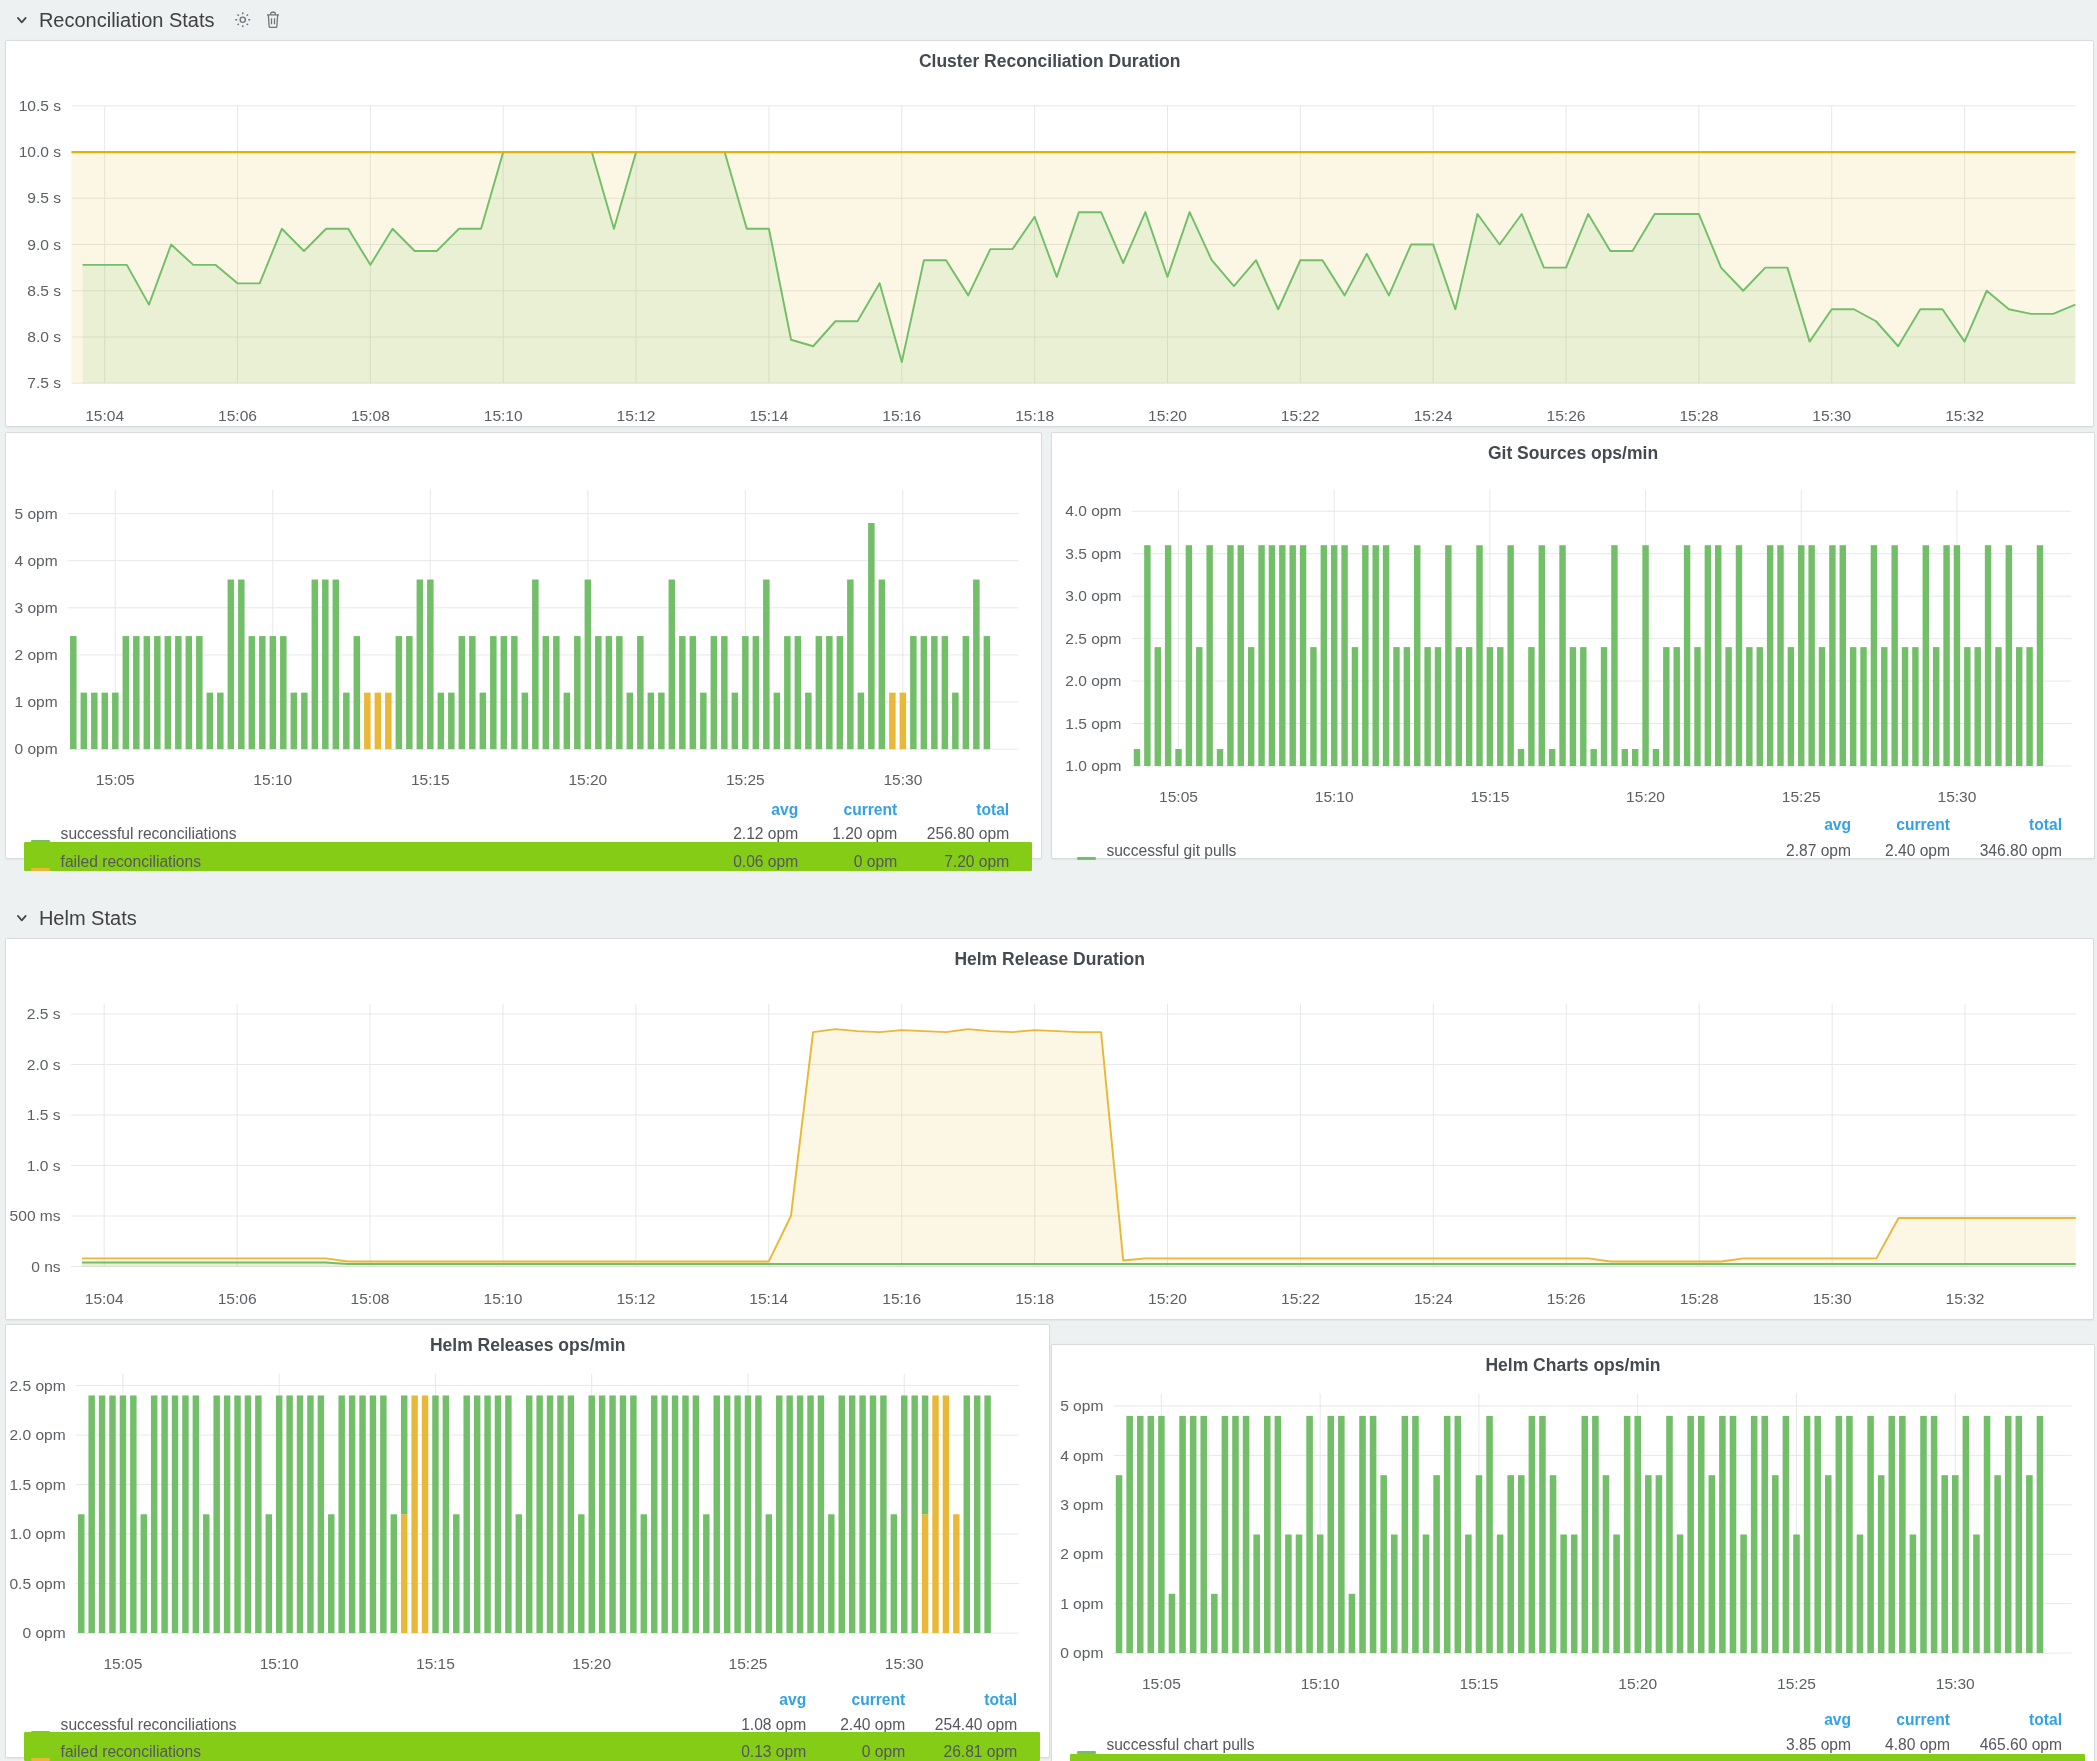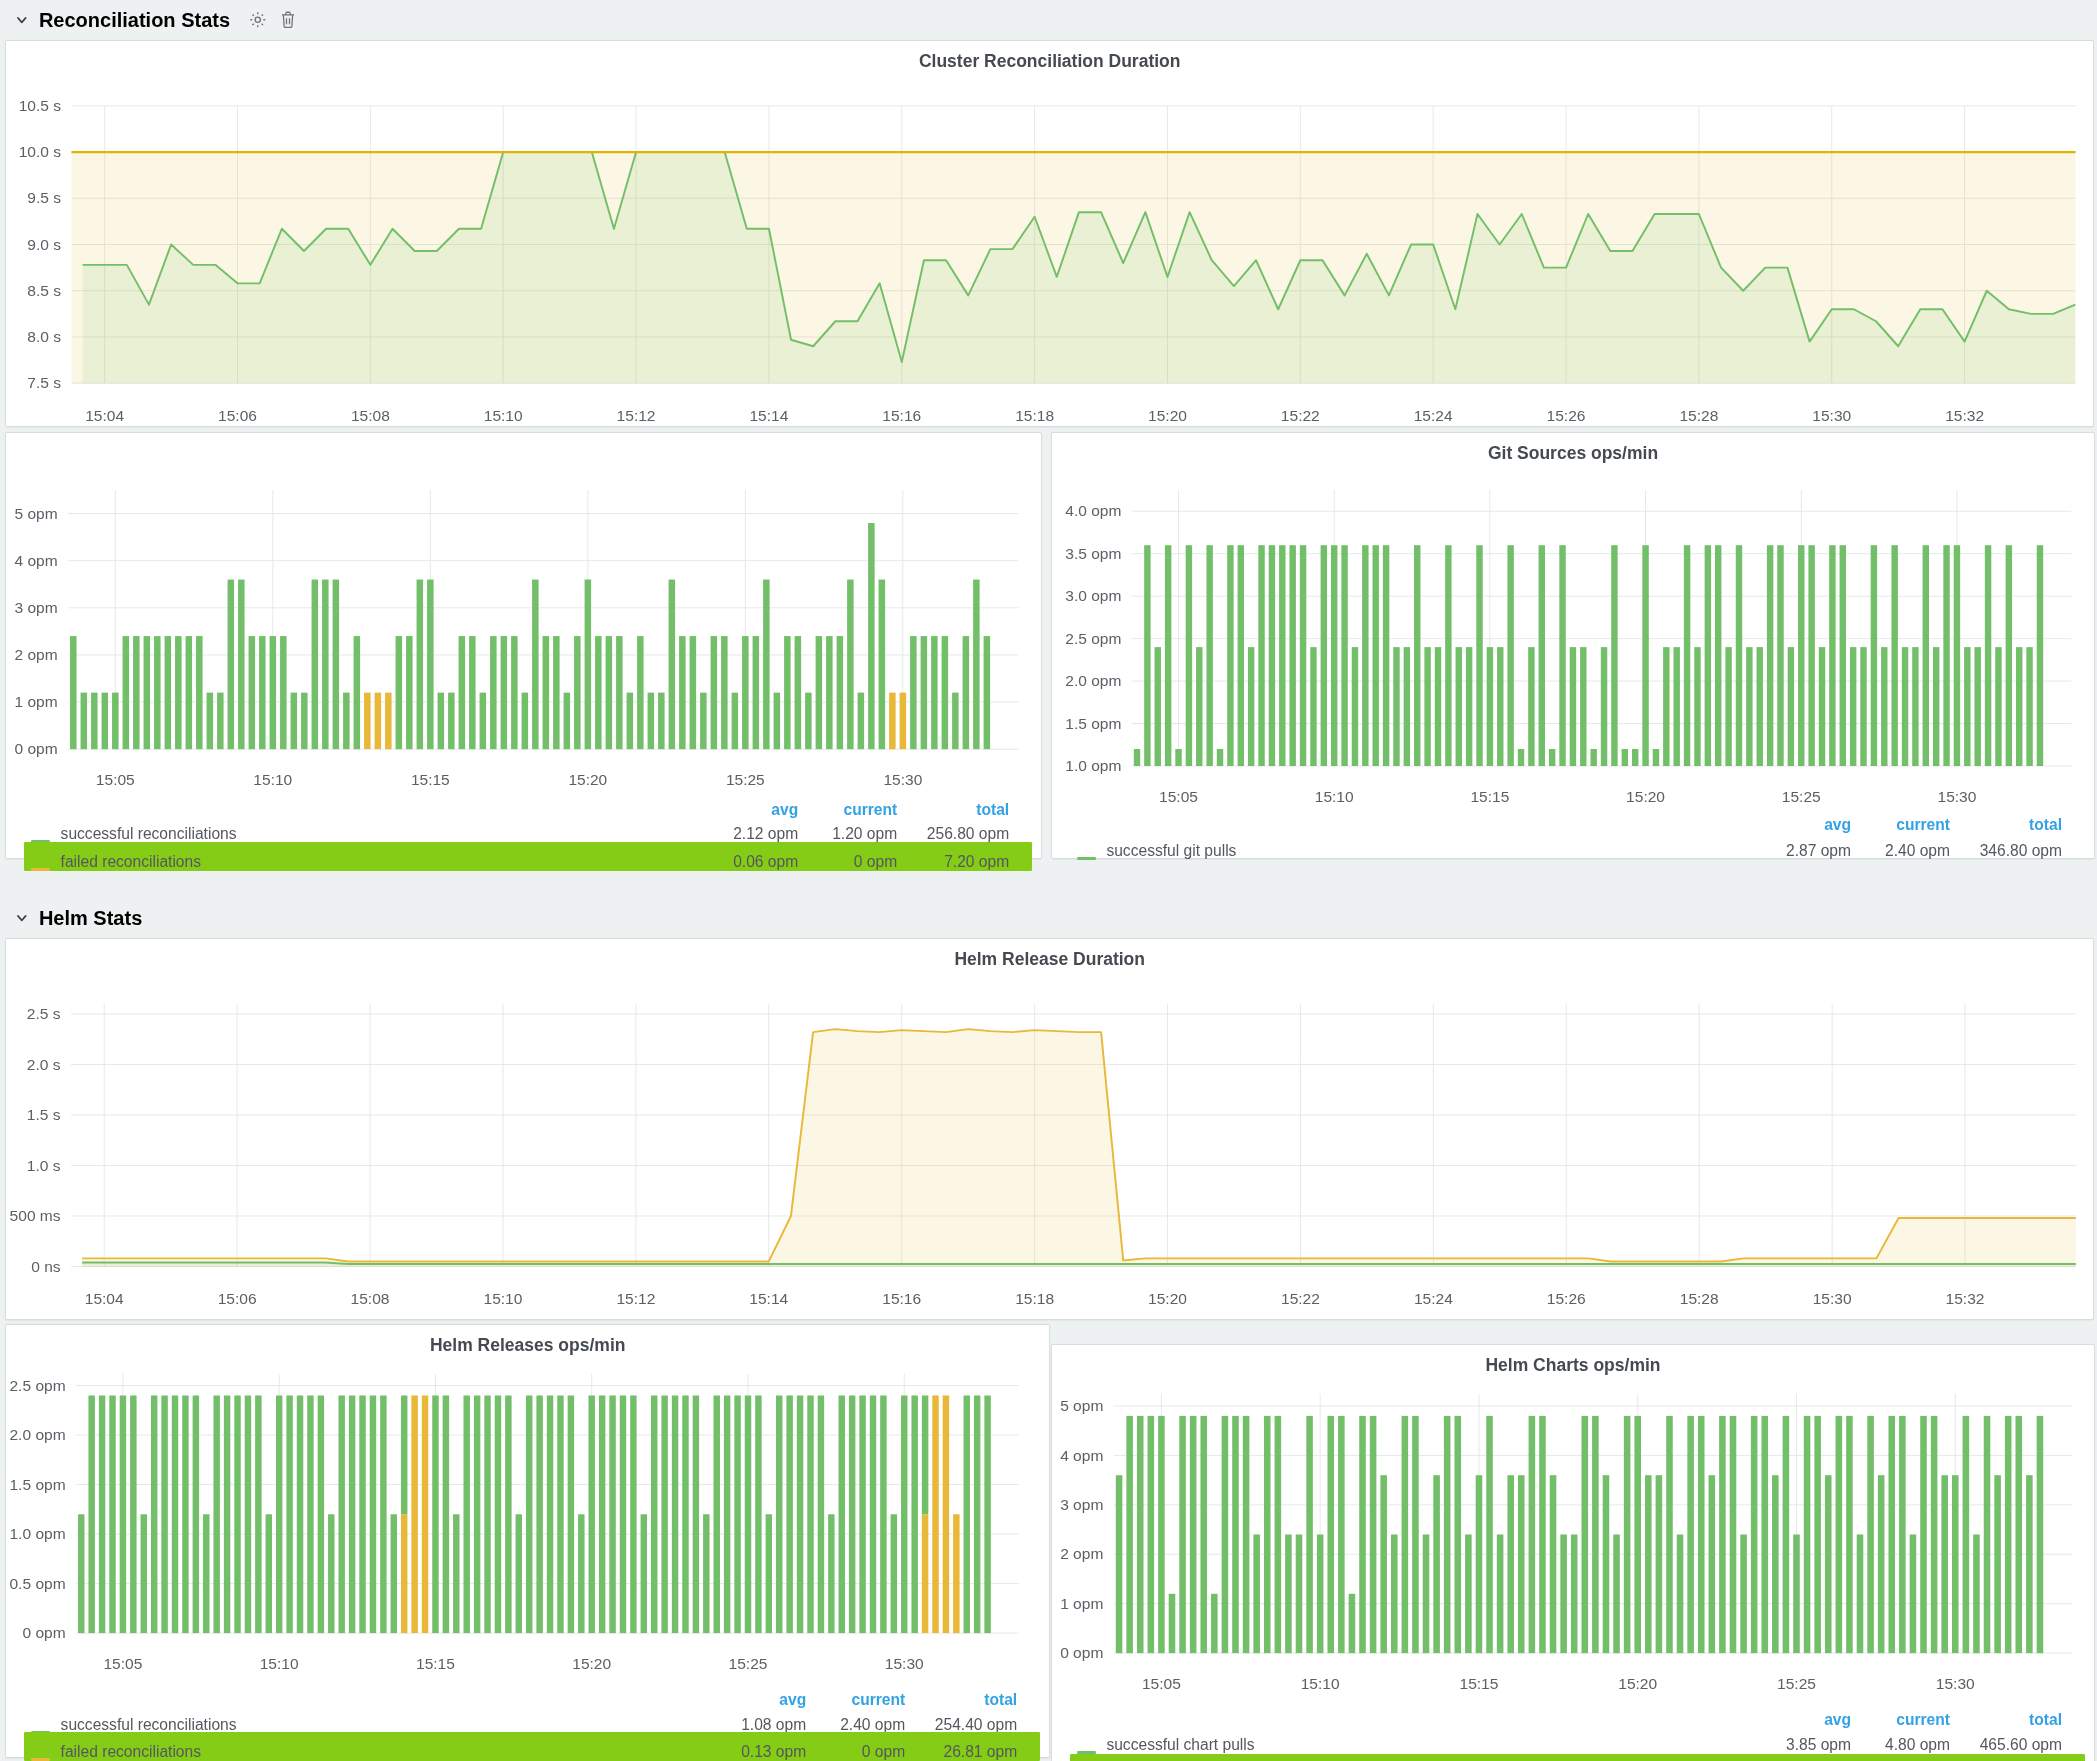--- a/index.html
+++ b/index.html
@@ -4,21 +4,21 @@
 <style>
   html,body{margin:0;padding:0;}
   body{
     width:2097px;height:1761px;position:relative;
     background:#eef1f1;
     font-family:"Liberation Sans", sans-serif;
     -webkit-font-smoothing:antialiased;
   }
   .section-header{
     position:absolute;display:flex;align-items:center;gap:9px;
-    font-size:20px;font-weight:700;color:#000000;
+    font-size:20px;font-weight:400;color:#404040;
   }
   .section-header .chev{display:flex;align-items:center;cursor:pointer;}
   .section-header .icon-btn{display:flex;align-items:center;margin-left:9px;cursor:pointer;}
   .panel{
     position:absolute;background:#ffffff;
     border:0.6px solid #d8dcdc;border-radius:1.9px;
     box-shadow:0 0.6px 1.3px rgba(0,0,0,0.05);
   }
   .ptitle{
     position:absolute;top:10.4px;left:0;right:0;text-align:center;

